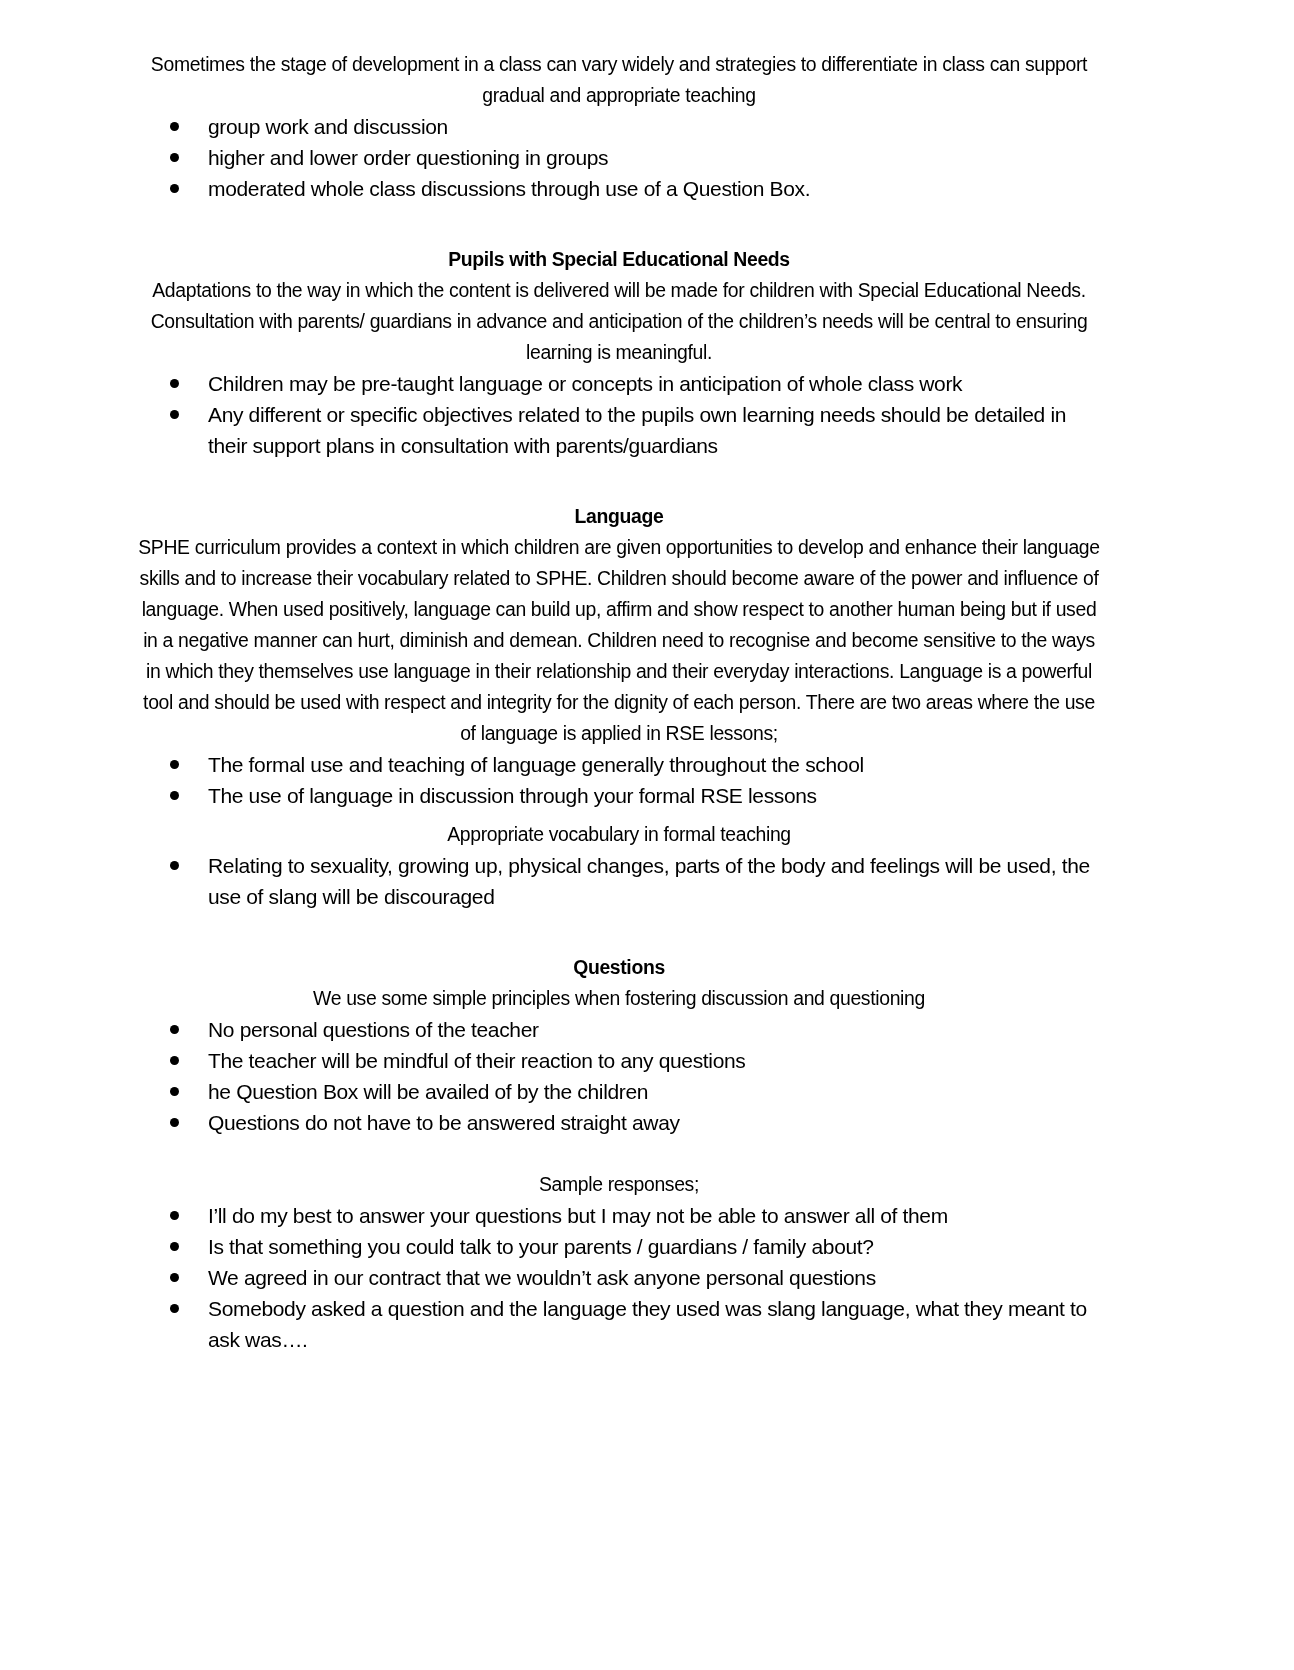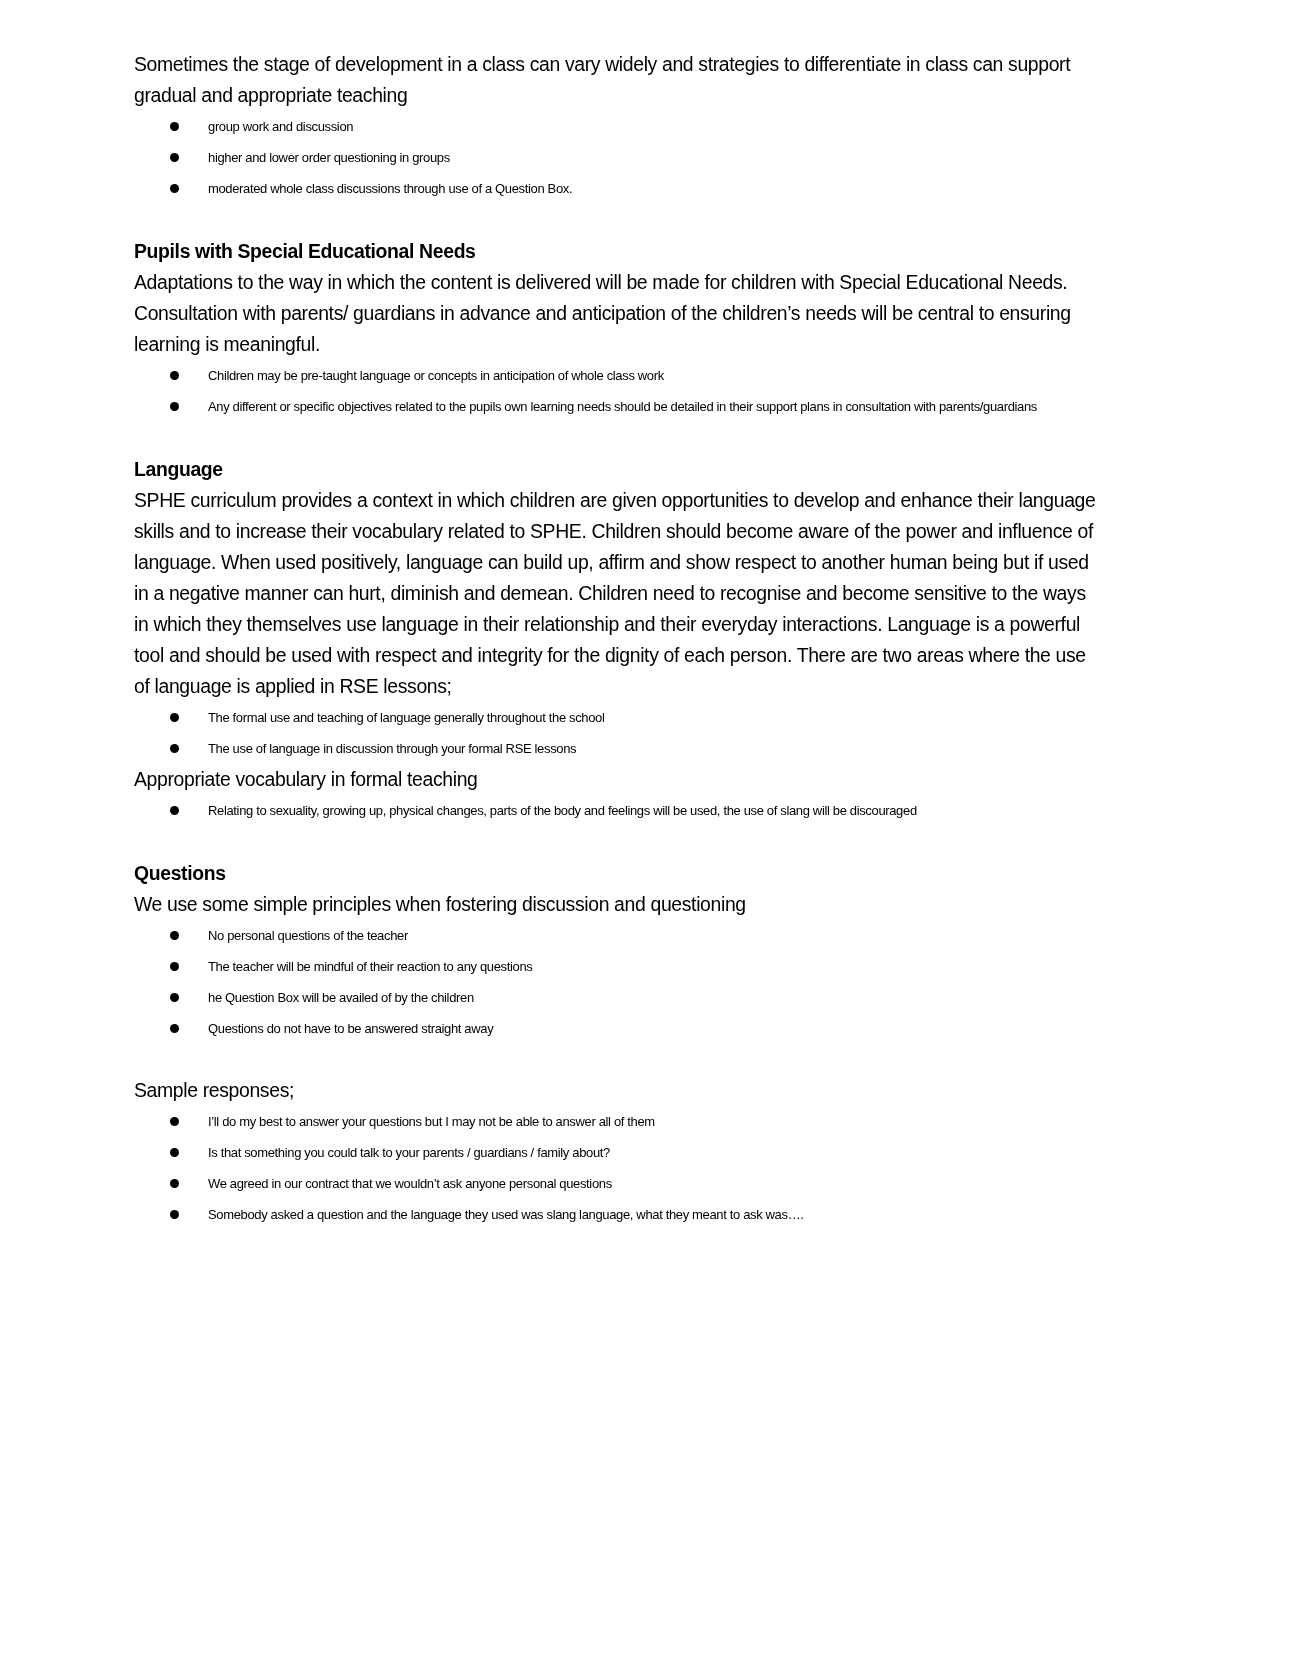--- a/index.html
+++ b/index.html
@@ -11,28 +11,29 @@
   .page {
     position: relative;
     padding: 49px 0 0 134px;
     width: 970px;
   }
   p, h2, .blk {
     margin: 0;
     font-size: 19.4px;
     line-height: 31px;
     letter-spacing: -0.35px;
+    text-align: center;
   }
-  h2 { font-weight: bold; }
+  h2 { font-weight: bold; margin-top: 8px; }
   h2.sub { font-weight: normal; }
   ul { list-style: none; margin: 0; padding: 0; }
   li {
     position: relative;
     padding-left: 74px;
-    font-size: 13px;
+    font-size: 21px;
     line-height: 31px;
     letter-spacing: -0.35px;
   }
   li .bullet {
     position: absolute;
     left: 36px; top: 11px;
     width: 9px; height: 9px;
     border-radius: 50%;
     background: #000;
   }

